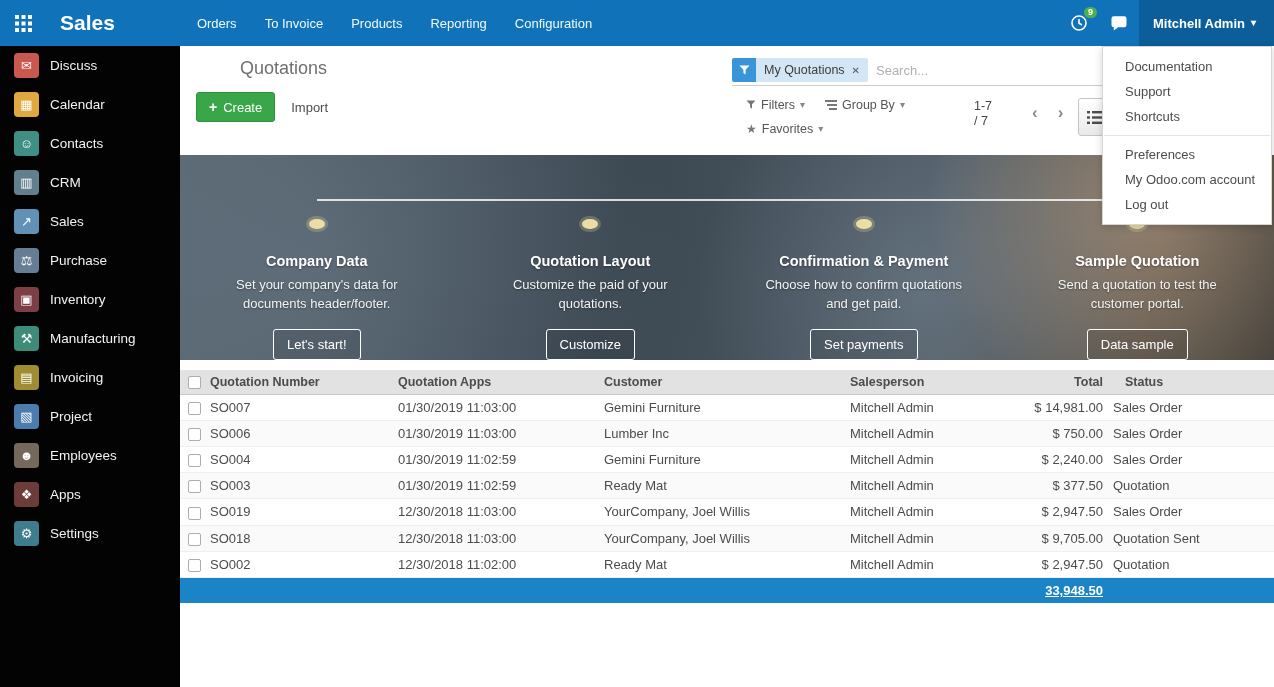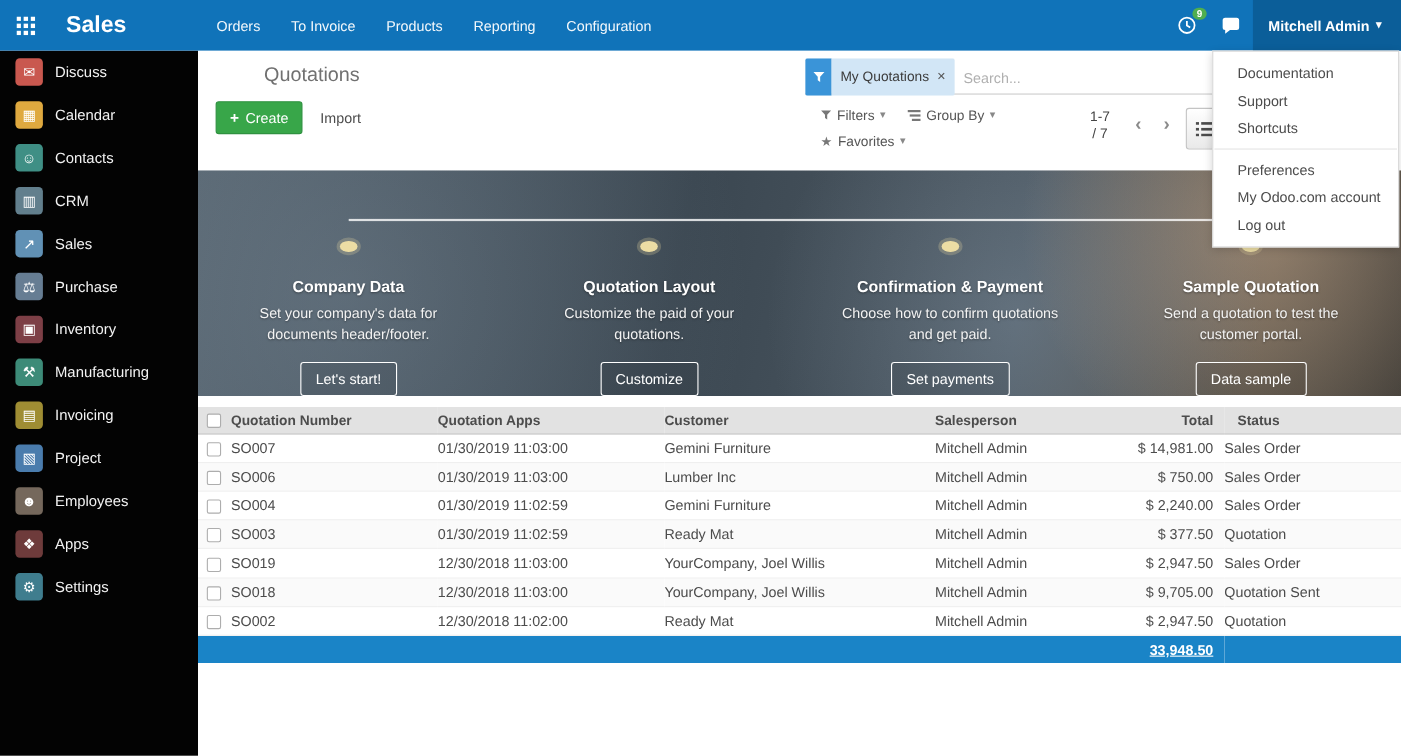--- a/index.html
+++ b/index.html
@@ -35,33 +35,33 @@
   .control-panel { position:relative; width:100%; height:109px; }
   .breadcrumb { position:absolute; left:16px; top:12px; font-size:18px; color:#707070;margin-left:44px; }
   .btn-row { position:absolute; left:16px; top:46px; display:flex; align-items:center; gap:16px; }
   .btn-create { background:#38a649; color:#fff; border:1px solid #2f9140; border-radius:3px; font-size:13px; padding:6px 12px; cursor:pointer; display:flex; align-items:center; gap:6px; font-family:inherit; }
   .btn-create .plus { font-weight:bold; font-size:14px; }
   .link-import { font-size:13px; color:#4c4c4c; cursor:pointer; }
 
   .search-row { position:absolute; left:552px; top:9px; width:540px; height:31px; border-bottom:1px solid #ccc; display:flex; align-items:center; }
   .facet { display:flex; align-items:stretch; border-radius:2px; overflow:hidden; margin-right:8px; flex:none; cursor:pointer; }
   .facet-icon { background:#3a94d8; width:24px; display:flex; align-items:center; justify-content:center; }
-  .facet-body { background:#d2e6f6; display:flex; align-items:center; gap:7px; padding:0 8px; font-size:12.5px; color:#3c3c3c; height:34px; }
+  .facet-body { background:#d2e6f6; display:flex; align-items:center; gap:7px; padding:0 8px; font-size:12.5px; color:#3c3c3c; height:24px; }
   .facet-close { font-size:10px; color:#555; cursor:pointer; }
   .search-input { border:none; outline:none; flex:1; font-size:13px; font-family:inherit; color:#444; background:transparent; }
   .search-input::placeholder { color:#b0b0b0; }
 
   .filter-toggles { position:absolute; left:566px; top:52px; width:240px; font-size:12.5px; color:#555; }
   .toggles-line { display:flex; gap:20px; align-items:flex-end; }
   .toggles-line + .toggles-line { margin-top:10px; }
   .toggle { display:flex; align-items:center; gap:5px; cursor:pointer; }
   .toggle .caret { color:#888; }
   .star { color:#777; font-size:12px; }
 
-  .pager { position:absolute; left:794px; top:53px; width:52px; text-align:center; font-size:12.5px; color:#444; line-height:15px; }
+  .pager { position:absolute; left:794px; top:53px; width:52px; font-size:12.5px; color:#444; line-height:15px; }
   .chevrons { position:absolute; left:852px; top:57px; display:flex; gap:20px; font-size:17px; font-weight:bold; color:#8a8a8a; }
   .chevrons span { cursor:pointer; }
   .view-btn { position:absolute; left:898px; top:52px; width:32px; height:38px; border:1px solid #c4c4c4; border-radius:3px; background:linear-gradient(#ffffff,#e9e9e9); display:flex; align-items:center; justify-content:center; cursor:pointer; }
 
   
   .banner { position:relative; width:100%; height:205px; color:#fff; overflow:hidden;
     background:
       radial-gradient(circle at 88% 25%, rgba(216,182,150,.45), rgba(216,182,150,0) 22%),
       radial-gradient(circle at 68% 65%, rgba(140,158,175,.35), rgba(140,158,175,0) 30%),
       radial-gradient(circle at 12% 55%, rgba(135,152,168,.3), rgba(135,152,168,0) 38%),

